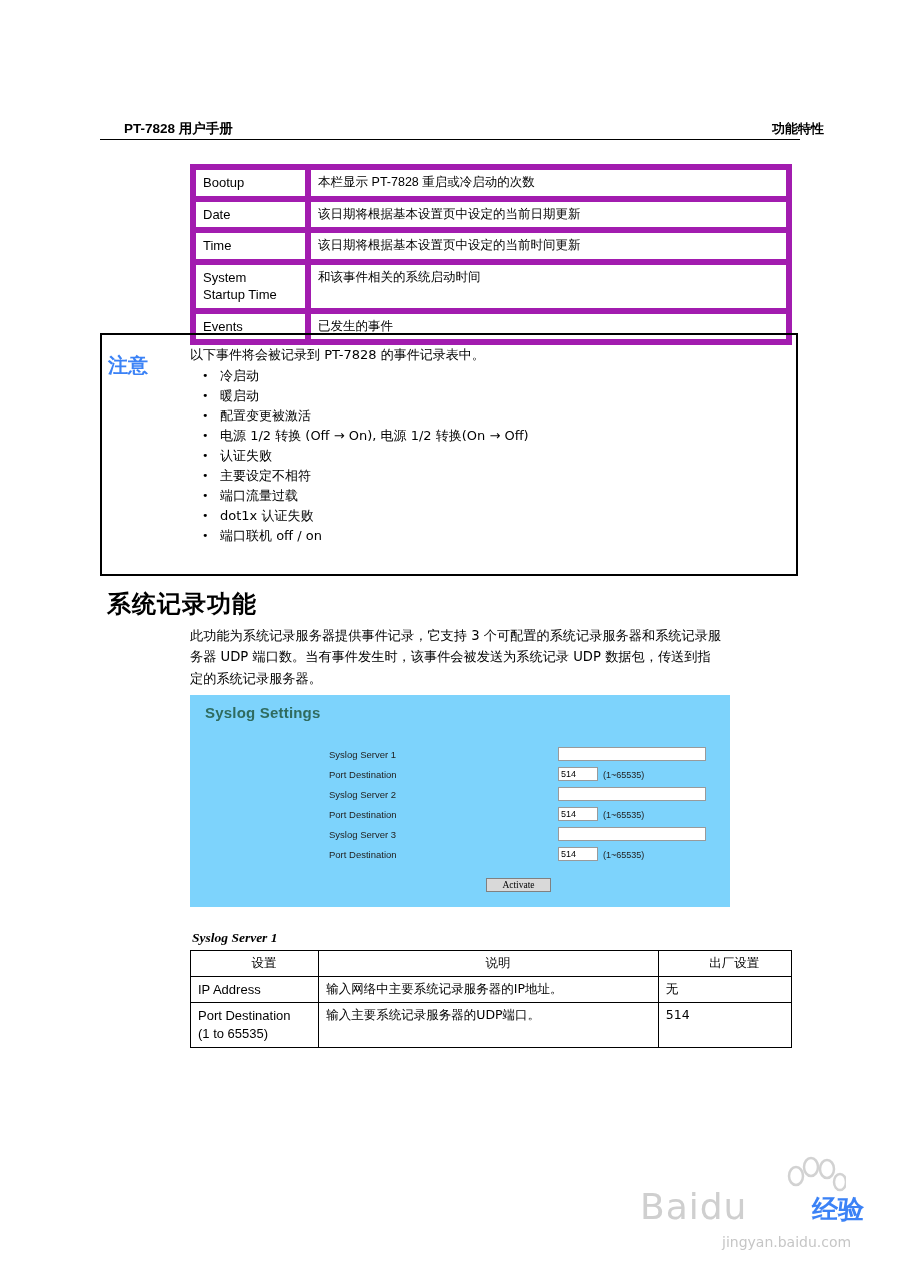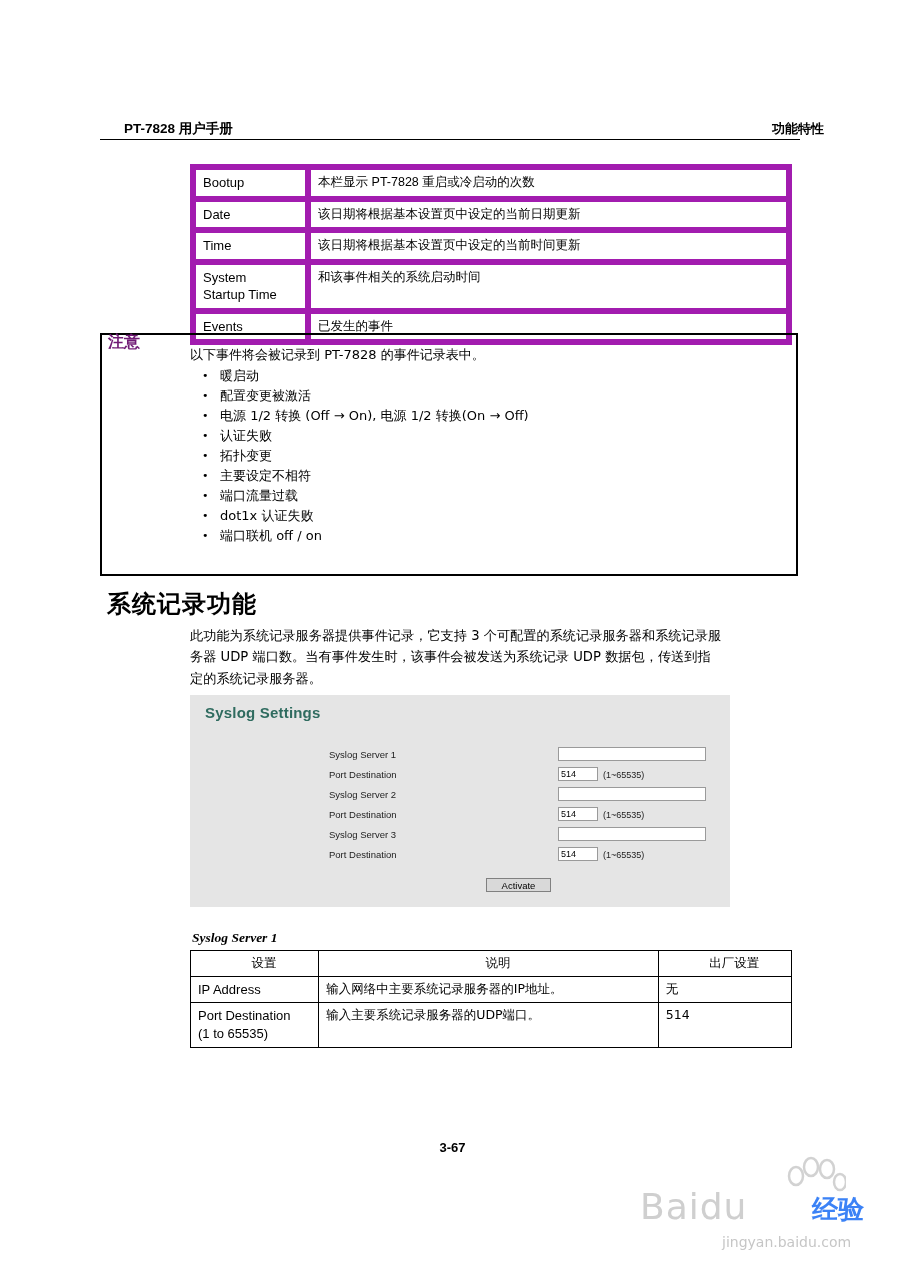--- a/index.html
+++ b/index.html
@@ -71,25 +71,25 @@
     left: 100px;
     top: 333px;
     width: 698px;
     height: 243px;
     border: 2px solid #000;
     box-sizing: border-box;
   }
   .note-label {
     position: absolute;
     left: 108px;
-    top: 332px;
-    font-size: 16px;
-    font-family: "DejaVu Sans", sans-serif;
-    font-weight: bold;
-    color: #701a75;
+    top: 352px;
+    font-size: 20px;
+    font-family: "DejaVu Sans", sans-serif;
+    font-weight: bold;
+    color: #3b82f6;
   }
   .note-intro {
     position: absolute;
     left: 190px;
     top: 346px;
     font-size: 13px;
     font-family: "DejaVu Sans", sans-serif;
   }
   .note-list {
     position: absolute;
@@ -140,21 +140,21 @@
   }
   .body-par .indent { display: block; }
 
   
   .syslog-panel {
     position: absolute;
     left: 190px;
     top: 695px;
     width: 540px;
     height: 212px;
-    background: #e5e5e5;
+    background: #7dd3fc;
   }
   .syslog-title {
     position: absolute;
     left: 15px;
     top: 9px;
     font-size: 15px;
     font-family: "Liberation Sans", sans-serif;
     font-weight: bold;
     color: #2f6b5f;
     letter-spacing: 0.2px;
@@ -213,21 +213,21 @@
   .activate-btn {
     position: absolute;
     left: 296px;
     top: 183px;
     width: 65px;
     height: 14px;
     background: #d9d9d9;
     border: 1px solid #808080;
     box-sizing: border-box;
     font-size: 9.5px;
-    font-family: Liberation Sans, sans-serif;
+    font-family: Liberation Serif, serif;
     text-align: center;
     line-height: 13px;
     color: #000;
   }
 
   
   .tbl-caption {
     position: absolute;
     left: 192px;
     top: 930px;
@@ -356,25 +356,25 @@
       <td class="c1">Events</td>
       <td class="c2">已发生的事件</td>
     </tr>
   </tbody>
     </table>
 
   <div class="note-box"></div>
   <div class="note-label">注意</div>
   <div class="note-intro">以下事件将会被记录到 PT-7828 的事件记录表中。</div>
   <ul class="note-list">
+    <li>冷启动</li>
     <li>暖启动</li>
     <li>配置变更被激活</li>
     <li>电源 1/2 转换 (Off → On), 电源 1/2 转换(On → Off)</li>
     <li>认证失败</li>
-    <li>拓扑变更</li>
     <li>主要设定不相符</li>
     <li>端口流量过载</li>
     <li>dot1x 认证失败</li>
     <li>端口联机 off / on</li>
   </ul>
 
   <div class="section-heading">系统记录功能</div>
 
   <div class="body-par">
     <span class="indent">此功能为系统记录服务器提供事件记录，它支持 3 个可配置的系统记录服务器和系统记录服</span>
@@ -440,21 +440,20 @@
       <td class="cc1">
         <span>Port Destination</span><br>
         <span>(1 to 65535)</span>
       </td>
       <td class="cc2">输入主要系统记录服务器的UDP端口。</td>
       <td class="cc3">514</td>
     </tr>
   </tbody>
     </table>
 
-  <div class="page-number">3-67</div>
 
   <div class="watermark">
     <svg class="wm-paw" viewBox="0 0 60 44">
       <ellipse cx="10" cy="20" rx="7" ry="9" fill="none" stroke="#d2d2d2" stroke-width="2.5"></ellipse>
       <ellipse cx="25" cy="11" rx="7" ry="9" fill="none" stroke="#d2d2d2" stroke-width="2.5"></ellipse>
       <ellipse cx="41" cy="13" rx="7" ry="9" fill="none" stroke="#d2d2d2" stroke-width="2.5"></ellipse>
       <ellipse cx="54" cy="26" rx="6" ry="8" fill="none" stroke="#d2d2d2" stroke-width="2.5"></ellipse>
     </svg>
     <span class="wm-text">Baidu</span>
     <span class="wm-cn">经验</span>

